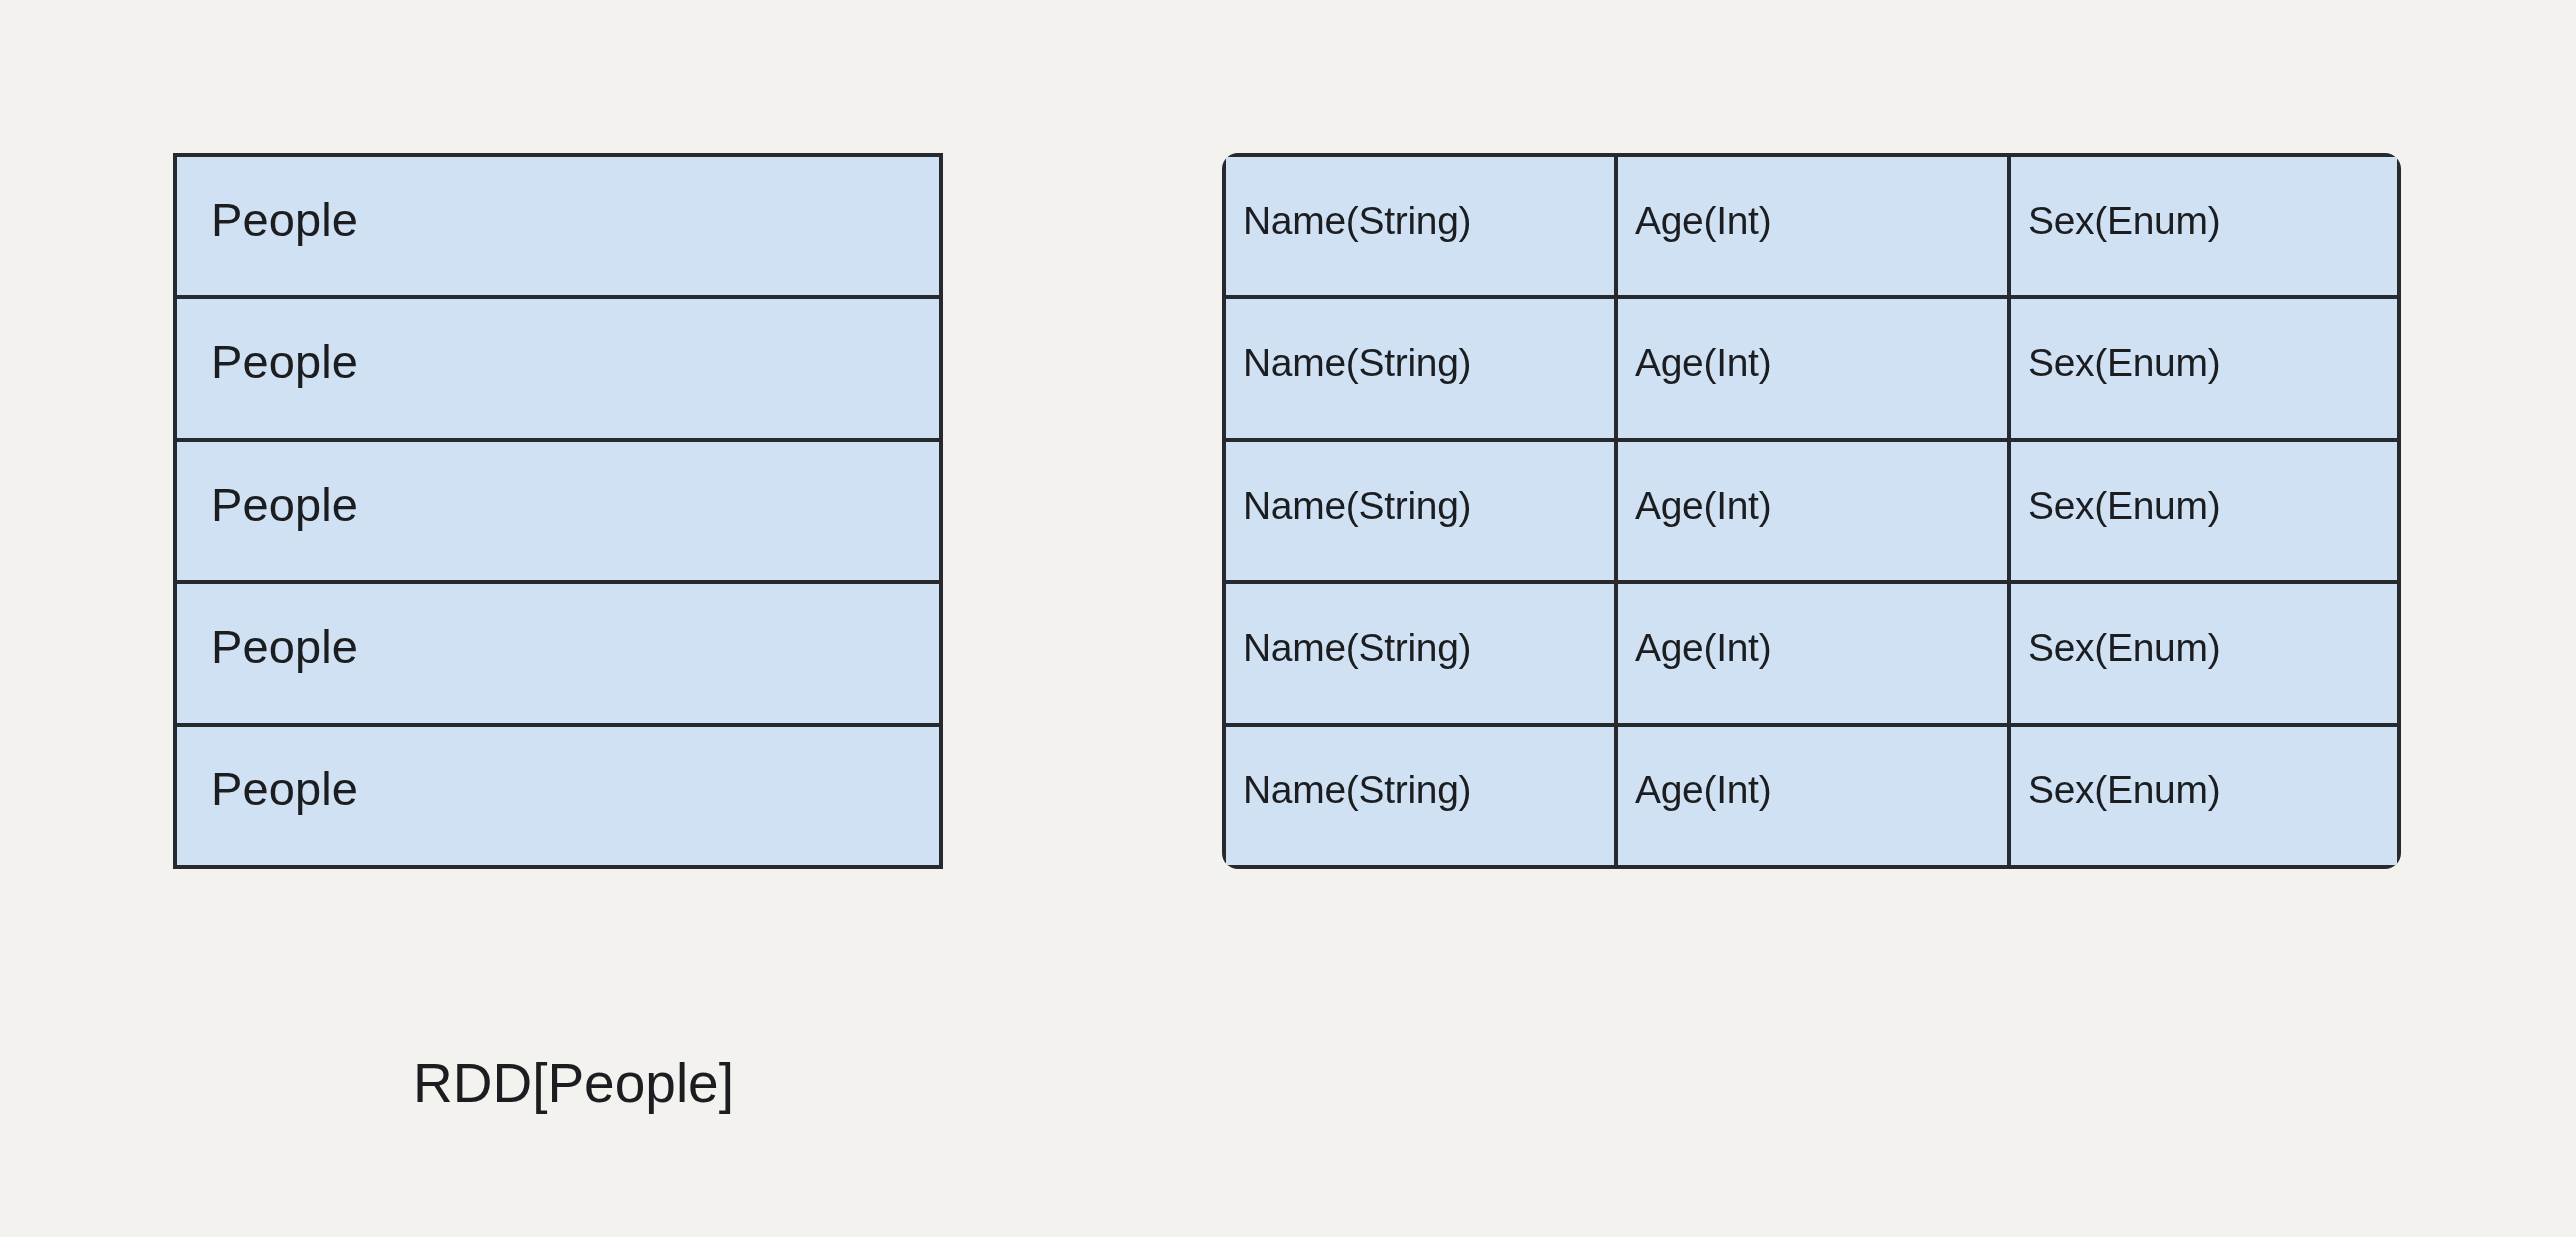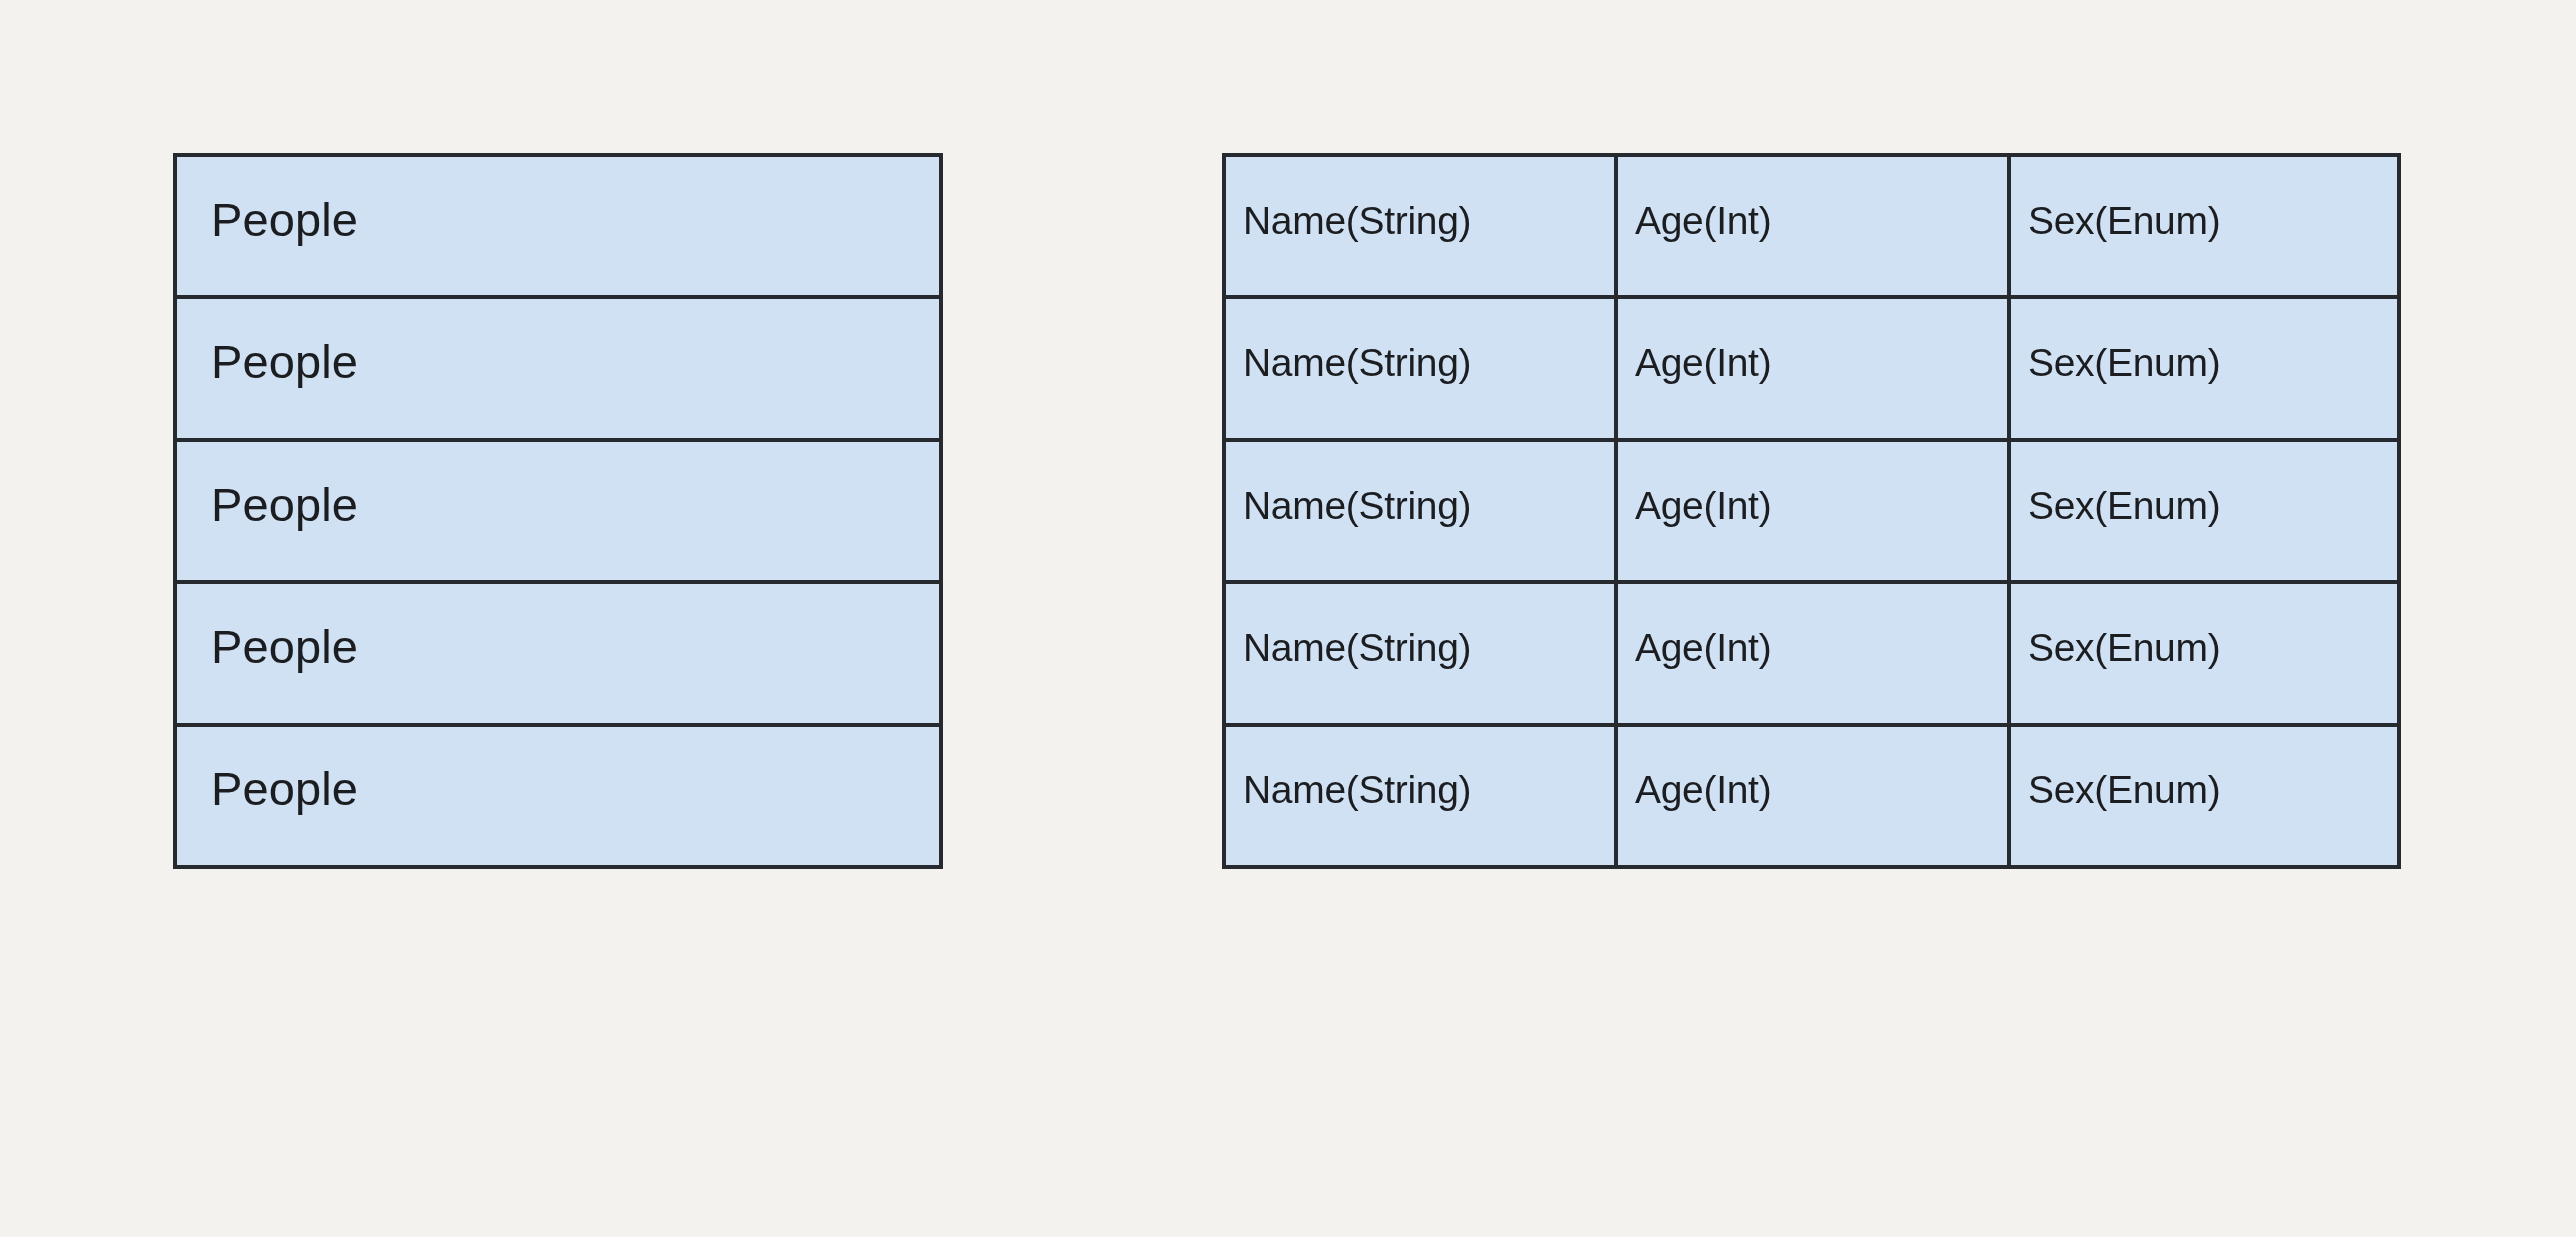--- a/index.html
+++ b/index.html
@@ -79,20 +79,21 @@
     font-size: 47px;
     letter-spacing: 0.1px;
   }
 
   
   #dataset-table {
     left: 1222px;
     top: 153px;
     width: 1179px;
     height: 716px;
+    border-radius: 16px;
   }
   #dataset-table .table-cell {
     padding-left: 17px;
     padding-bottom: 12px;
   }
   #dataset-table .col-0 { flex: 0 0 392px; }
   #dataset-table .col-1 { flex: 0 0 393px; }
   #dataset-table .col-2 { flex: 1 1 auto; }
   #dataset-table .cell-text {
     font-size: 39px;
@@ -212,16 +213,17 @@
       <div class="table-cell col-1" style="border-right-color: rgb(38, 42, 46); background-color: rgb(208, 225, 243);">
         <span class="cell-text" style="color: rgb(27, 29, 32);">Age(Int)</span>
       </div>
       <div class="table-cell col-2" style="border-right-color: rgb(38, 42, 46); background-color: rgb(208, 225, 243);">
         <span class="cell-text" style="color: rgb(27, 29, 32);">Sex(Enum)</span>
       </div>
     </div>
 
   </div>
 
+  <div class="caption" id="rdd-caption" style="color: rgb(27, 29, 32);">RDD[People]</div>
 
 
 </div>
 
 
 </body></html>

